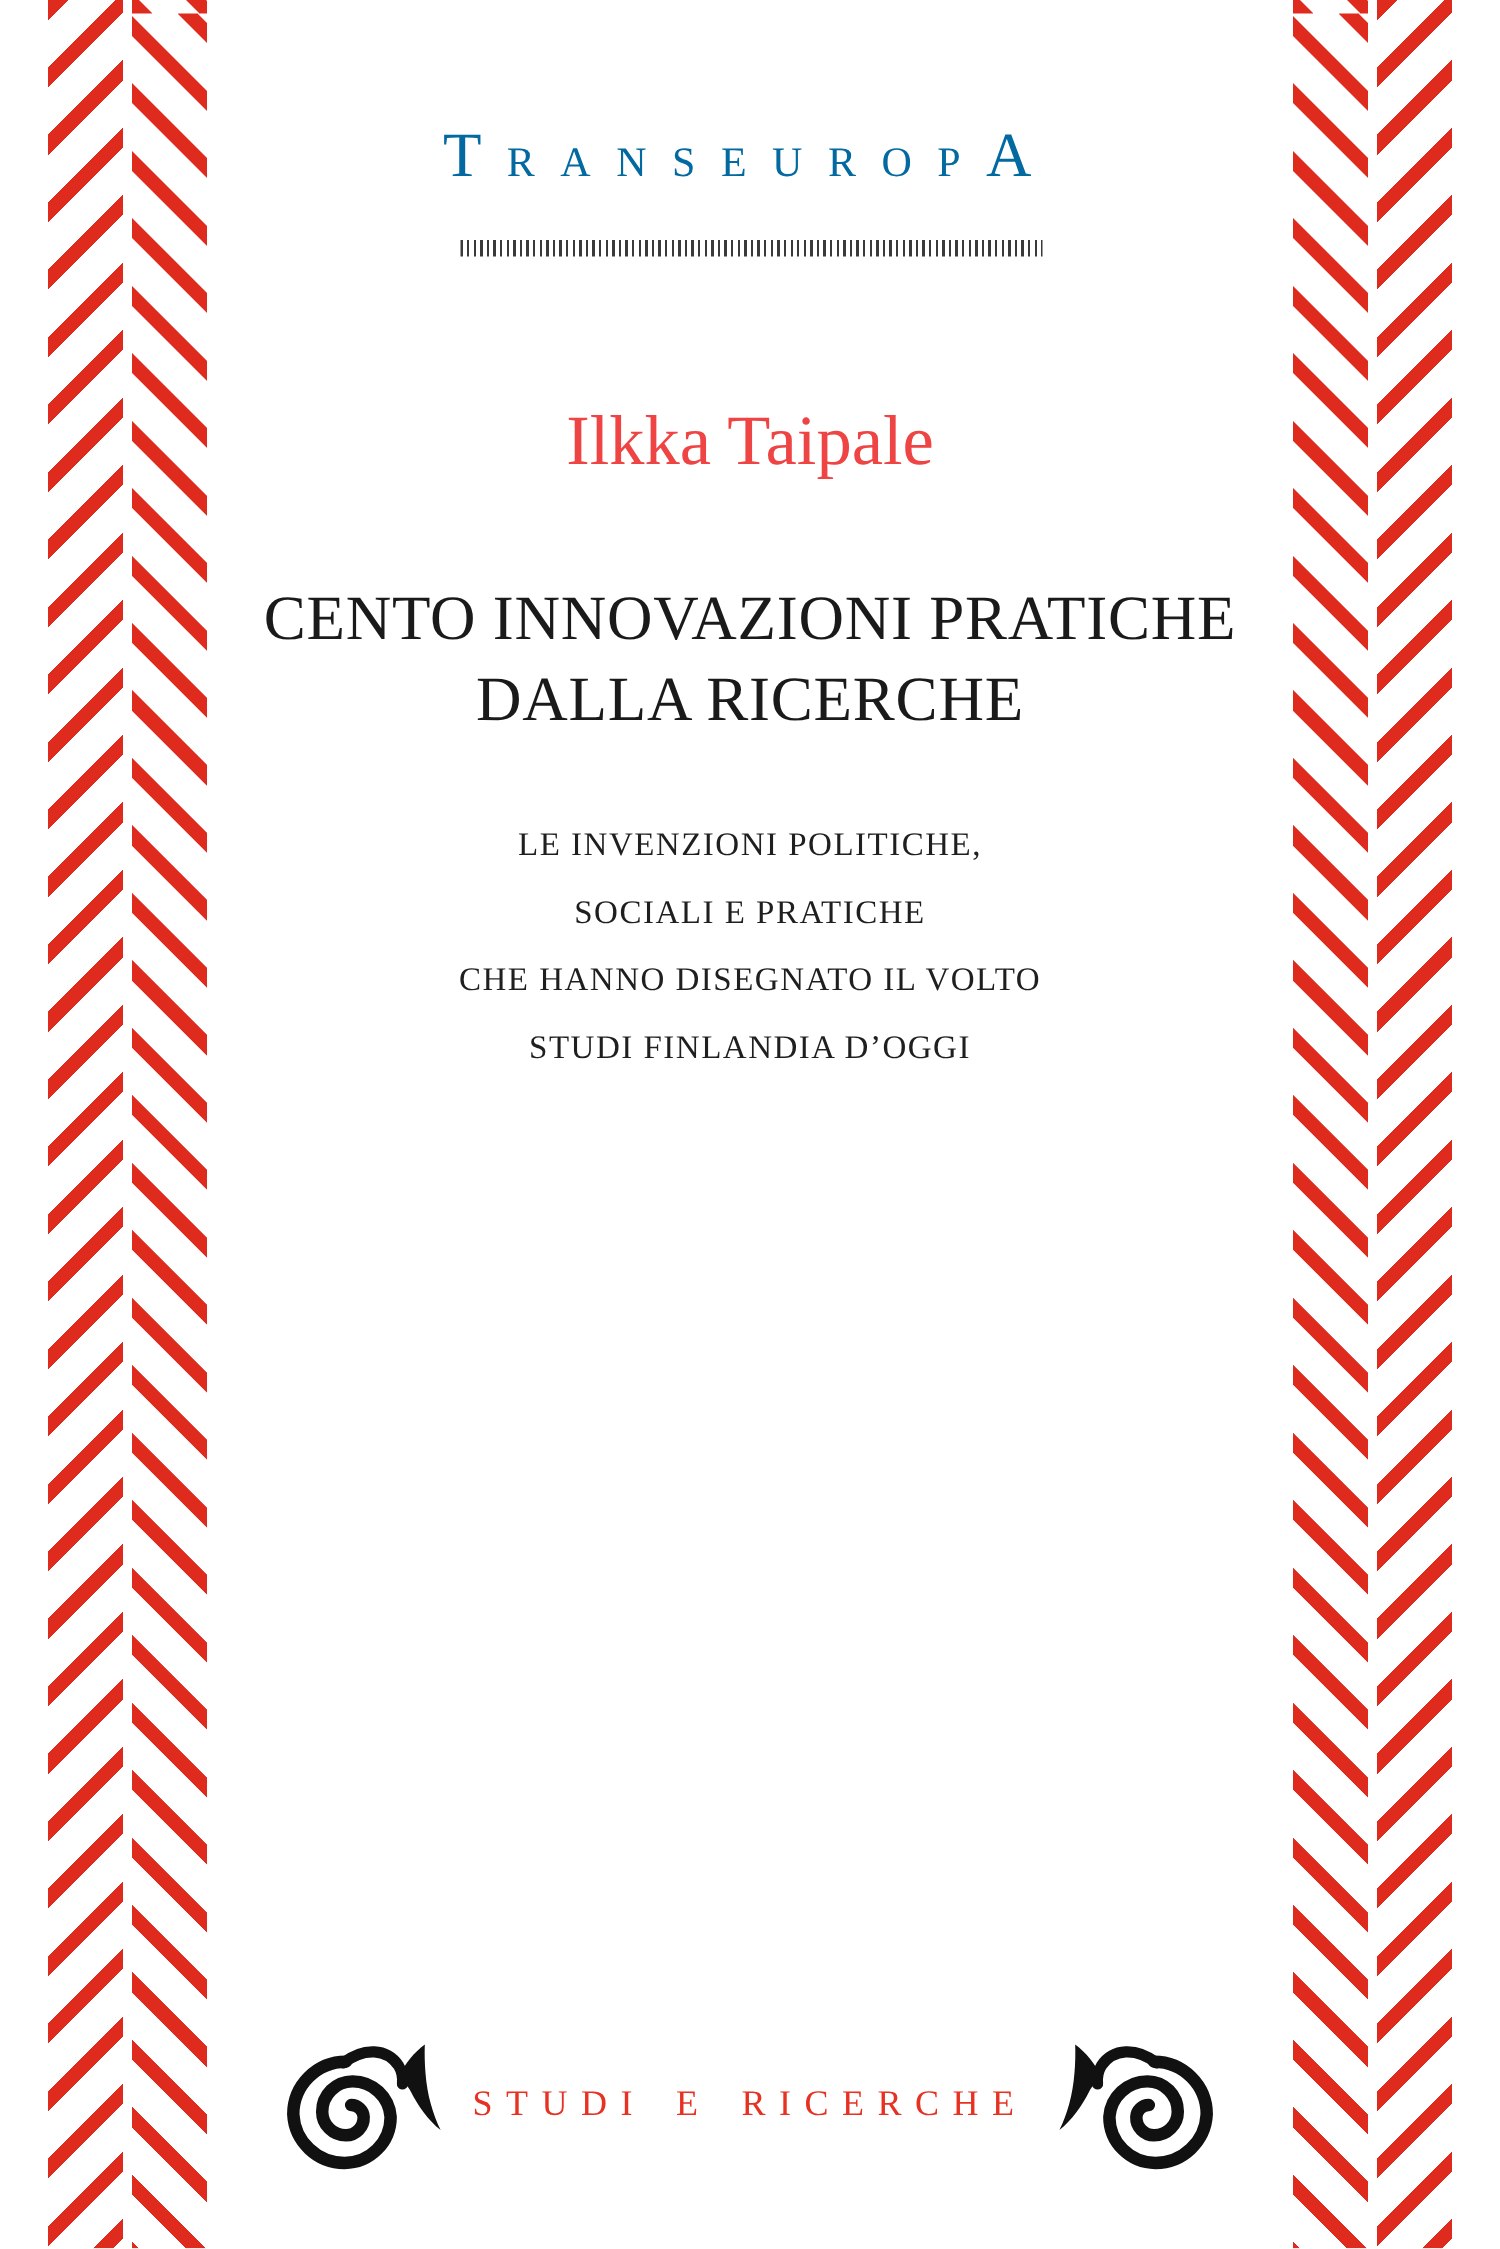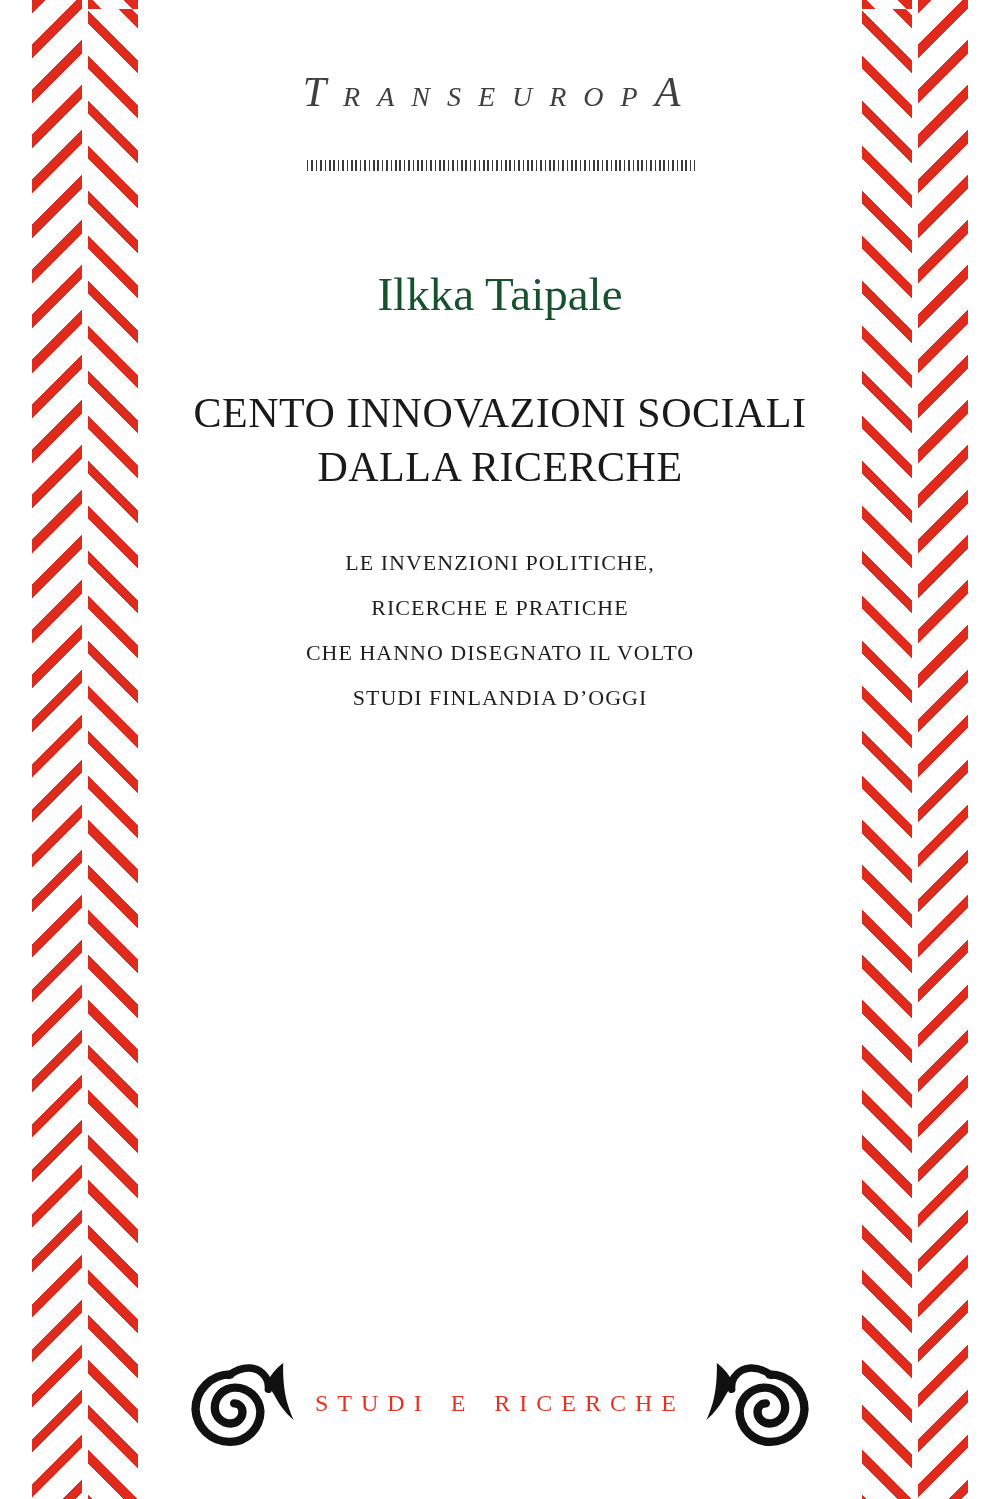--- a/index.html
+++ b/index.html
@@ -23,43 +23,42 @@
   .stripe-fwd  { background: repeating-linear-gradient(135deg, #df2a1e 0 9.5px, rgba(0,0,0,0) 9.5px 31.8px); }
   
   .stripe-back { background: repeating-linear-gradient(45deg,  #df2a1e 0 9.5px, rgba(0,0,0,0) 9.5px 31.8px); }
   .band-left  .half-b { background-position: 0 9px; }
   .band-right .half-a { background-position: 0 9px; }
 
   
   .center-text { position: absolute; left: 140px; width: 720px; text-align: center; }
 
   .publisher {
-    top: 70px;
-    color: #404040;
+    top: 82px;
+    color: #0369a1;
     letter-spacing: 17px;
     white-space: nowrap;
     line-height: 44px;
-    font-style: italic;
   }
   .publisher .cap-big   { font-size: 42px; }
   .publisher .cap-small { font-size: 28px; }
 
   .divider {
     position: absolute;
     left: 307px;
     top: 160px;
     width: 388px;
     height: 11px;
     background: repeating-linear-gradient(90deg, #3a3a3a 0 1.5px, #ffffff 1.5px 4.4px);
   }
 
   .author {
     top: 266px;
     font-size: 47px;
-    color: #14532d;
+    color: #ef4444;
     line-height: 56px;
     text-align: center;
   }
 
   .title {
     top: 386px;
     font-size: 42px;
     color: #1a1a1a;
     line-height: 54px;
     letter-spacing: 0.5px;
@@ -113,27 +112,27 @@
 
   <div class="center-text publisher">
     <span class="cap-big">T</span><span class="cap-small">RANSEUROP</span><span class="cap-big">A</span>
   </div>
 
   <div class="divider"></div>
 
   <div class="center-text author">Ilkka Taipale</div>
 
   <div class="center-text title">
-    <div>CENTO INNOVAZIONI SOCIALI</div>
+    <div>CENTO INNOVAZIONI PRATICHE</div>
     <div>DALLA RICERCHE</div>
   </div>
 
   <div class="center-text subtitle">
     <div>LE INVENZIONI POLITICHE,</div>
-    <div>RICERCHE E PRATICHE</div>
+    <div>SOCIALI E PRATICHE</div>
     <div>CHE HANNO DISEGNATO IL VOLTO</div>
     <div>STUDI FINLANDIA D’OGGI</div>
   </div>
 
   <div class="series-row">
     <svg class="snail" viewBox="0 0 130 100">
       <path d="M 52 14 A 40 40 0 0 0 12 54 A 39 39 0 0 0 51 91 A 35 35 0 0 0 86 56 A 29 29 0 0 0 57 29 A 23 23 0 0 0 34 52 A 18 18 0 0 0 52 70 A 13.5 13.5 0 0 0 65.5 56 A 9.5 9.5 0 0 0 56 47" fill="none" stroke="#111111" stroke-width="9.5" stroke-linecap="round"></path>
       <path d="M 50 15 C 66 3, 83 4, 92 17 C 94.5 21, 95.5 26, 95 31" fill="none" stroke="#111111" stroke-width="8.5" stroke-linecap="round"></path>
       <path d="M 92 26 C 97 15, 104 7, 112 1 C 111.5 14, 112.5 32, 116.5 46 C 118.5 53, 121 60, 124 66 C 114.5 58.5, 106.5 47, 101.5 37 C 99 32, 95.5 29, 92 26 Z" fill="#111111"></path>
     </svg>

